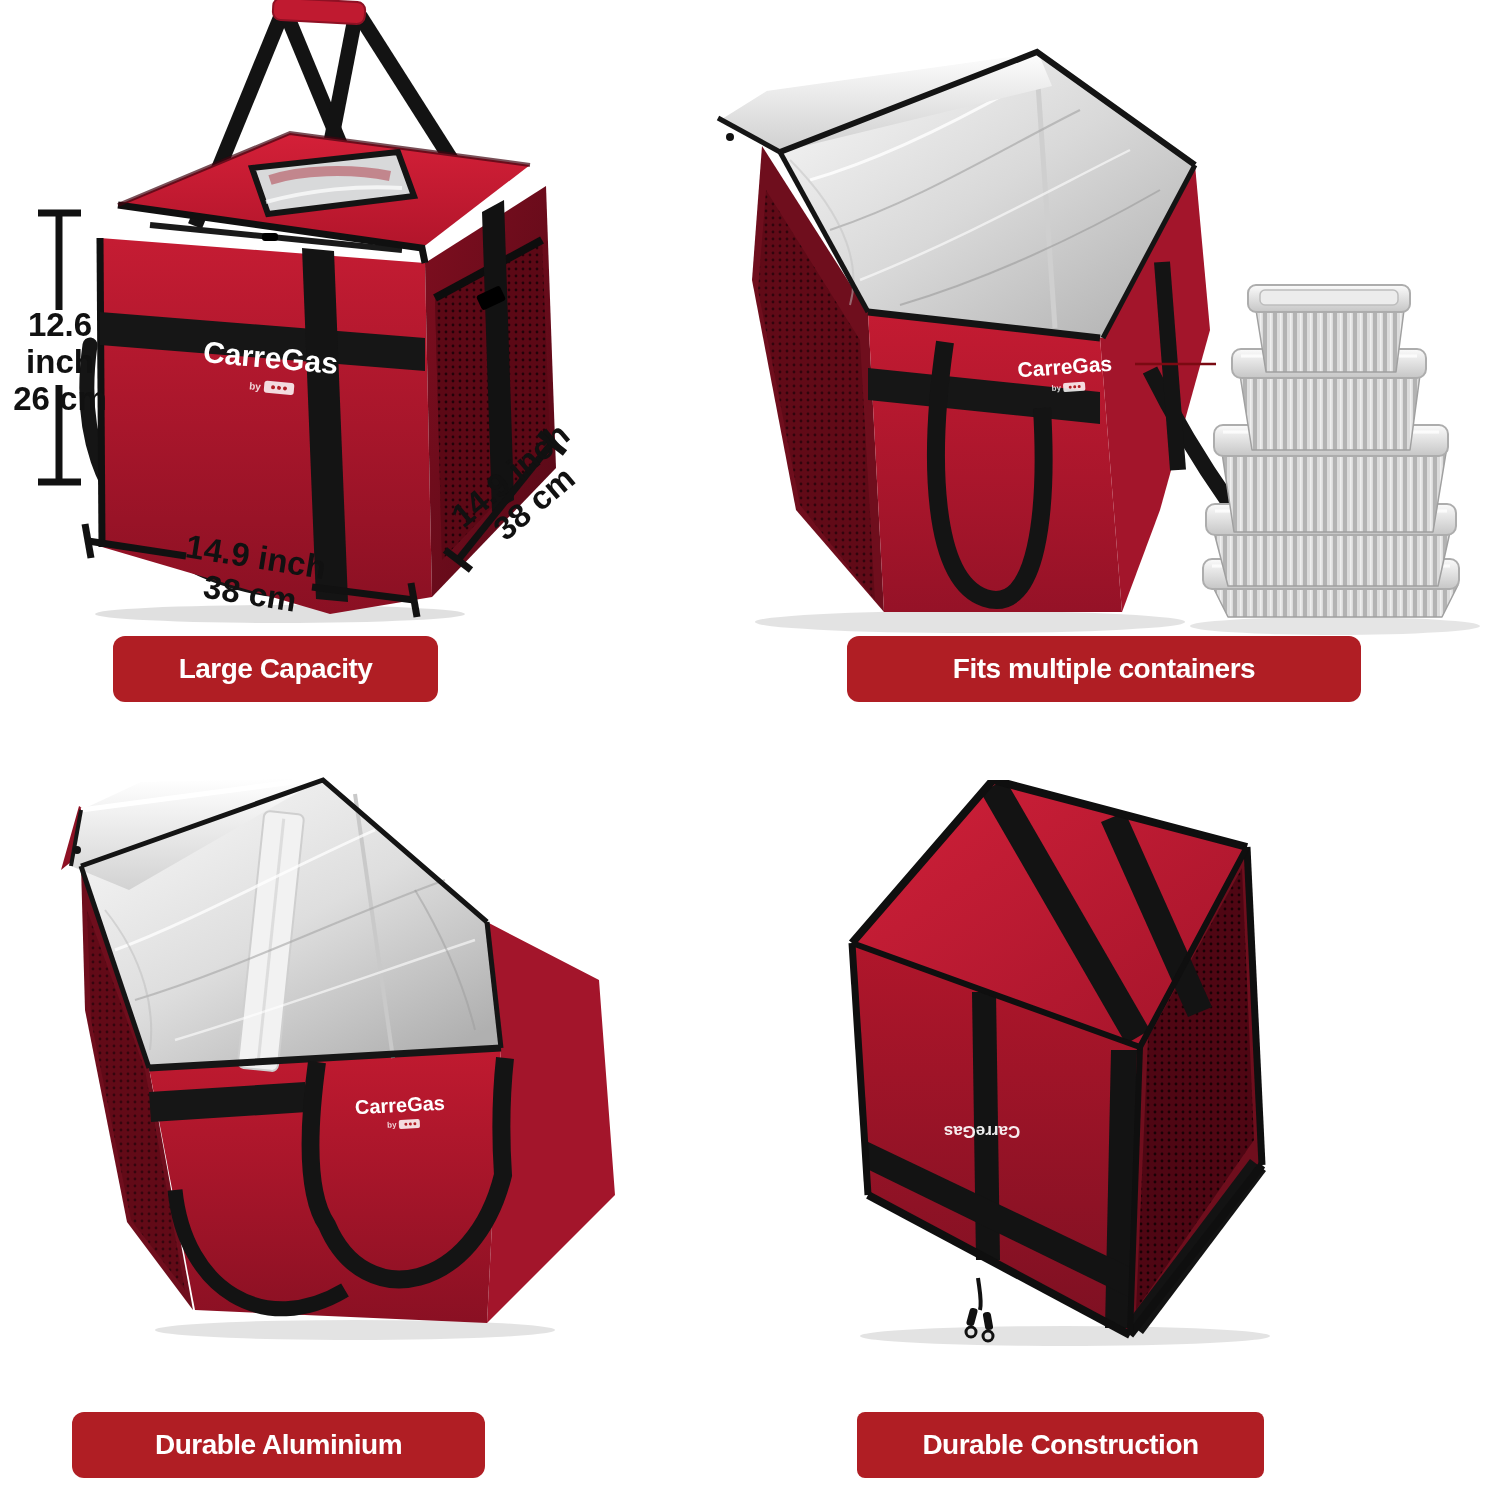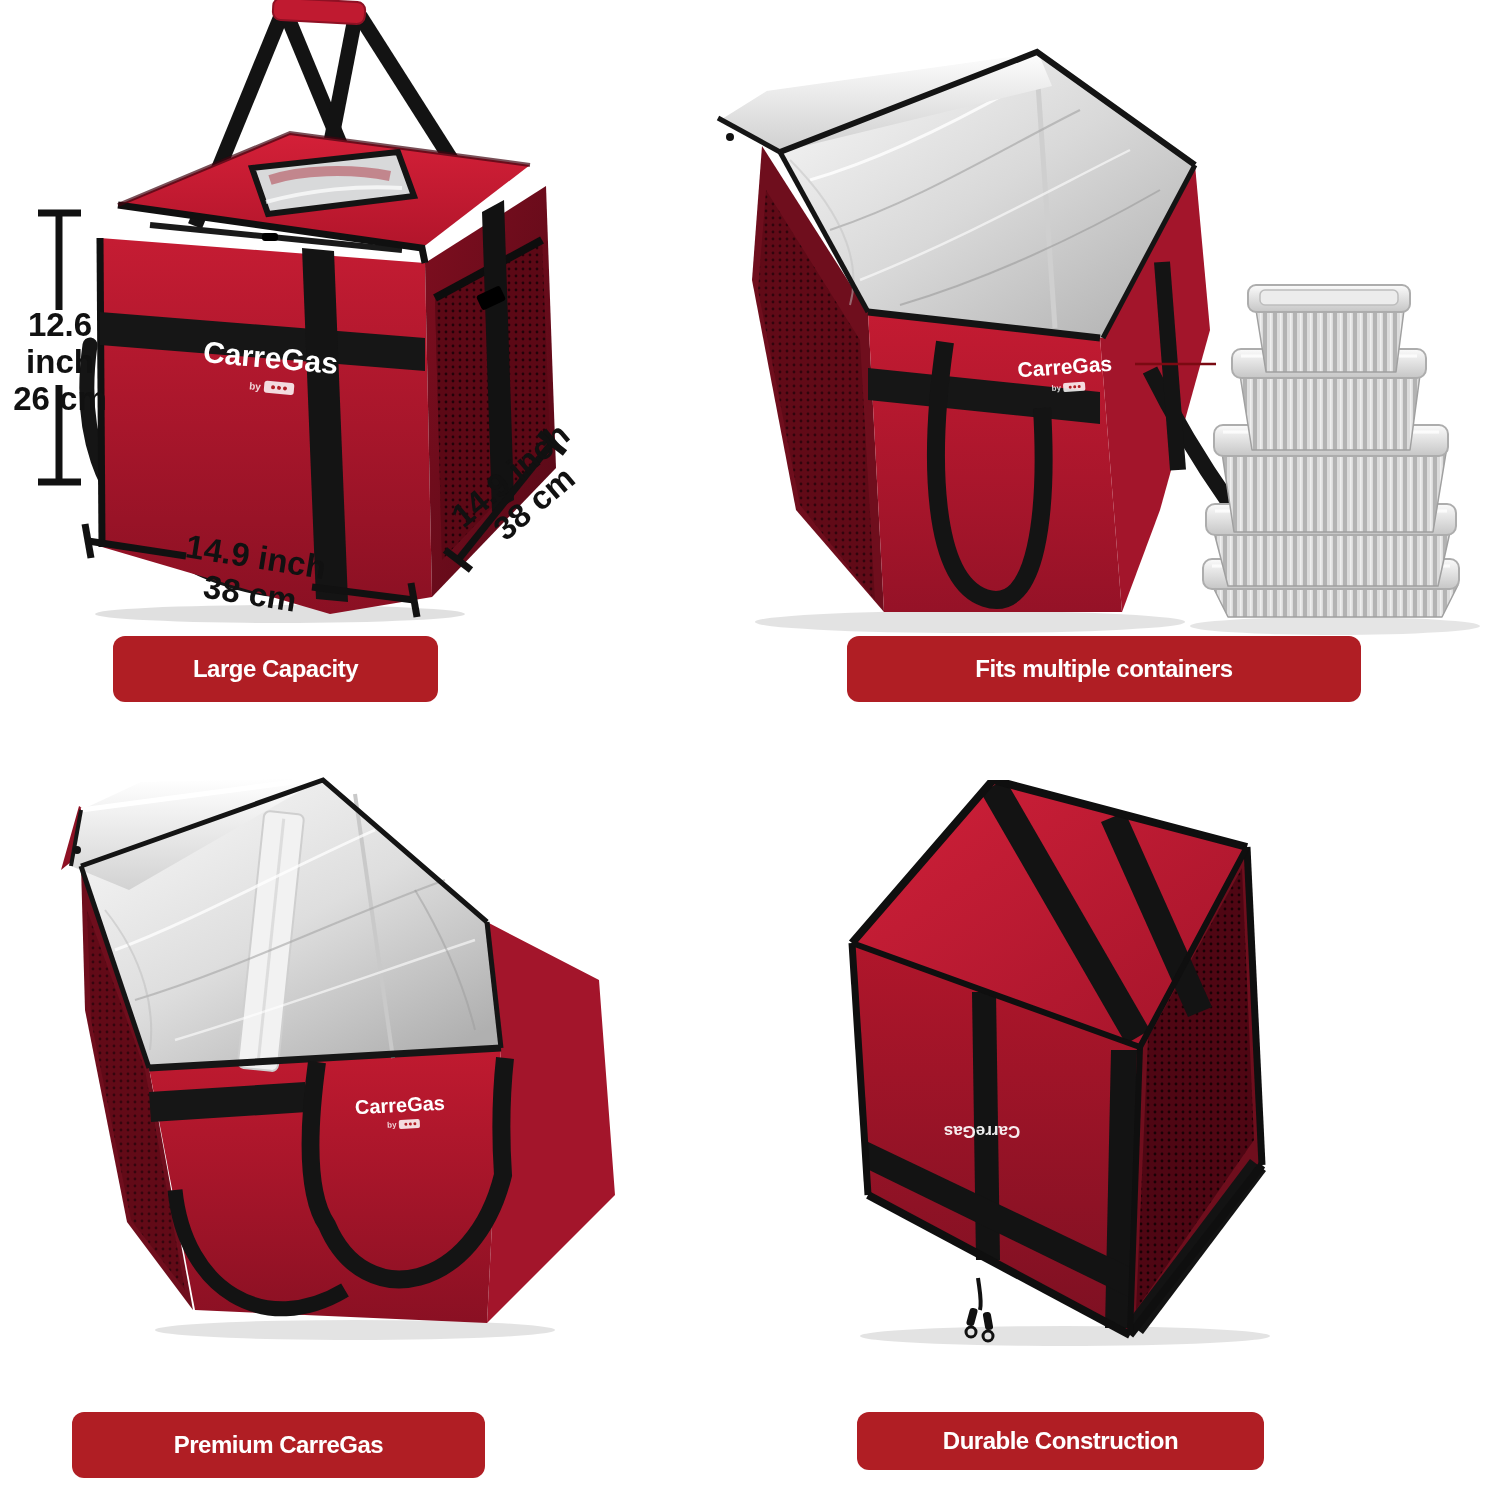--- a/index.html
+++ b/index.html
@@ -4,21 +4,21 @@
 <style>
   html,body{margin:0;padding:0;background:#fff;}
   #stage{
     position:relative;width:1500px;height:1485px;background:#fff;overflow:hidden;
     font-family:"Liberation Sans",sans-serif;
   }
   .panel{position:absolute;z-index:1;}
   .panel svg{display:block;}
   .banner{
     position:absolute;z-index:6;display:flex;align-items:center;justify-content:center;
-    background:var(--c-banner,#b01e24);color:#fff;font-weight:bold;font-size:24px;
+    background:var(--c-banner,#b01e24);color:#fff;font-weight:bold;font-size:28px;
     letter-spacing:-0.5px;border-radius:12px;white-space:nowrap;
   }
   .dim{
     position:absolute;z-index:5;color:var(--c-annotation_black,#111);
     font-weight:bold;font-size:33px;line-height:37px;text-align:center;
   }
   .dim span{display:block;}
   #dim-width{transform:rotate(9deg);transform-origin:center;}
   #dim-depth{transform:rotate(-40deg);transform-origin:center;}
   #overlay{position:absolute;left:0;top:0;z-index:4;pointer-events:none;}
@@ -362,16 +362,16 @@
     <g stroke="#111" stroke-width="7">
       <line x1="458" y1="560" x2="552" y2="443"></line>
       <line x1="445" y1="550" x2="471" y2="570"></line>
       <line x1="539" y1="433" x2="565" y2="453"></line>
     </g>
     <line x1="1135" y1="364" x2="1216" y2="364" stroke="#7a0a12" stroke-width="2.5"></line>
   </svg>
 
   <div class="banner" style="left:113px;top:636px;width:325px;height:66px;">Large Capacity</div>
   <div class="banner" style="left:847px;top:636px;width:514px;height:66px;">Fits multiple containers</div>
-  <div class="banner" style="left:72px;top:1412px;width:413px;height:66px;">Premium CarreGas</div>
-  <div class="banner" style="left:857px;top:1412px;width:407px;height:58px;">Durable Construction</div>
+  <div class="banner" style="left:72px;top:1412px;width:413px;height:66px;">Durable Aluminium</div>
+  <div class="banner" style="left:857px;top:1412px;width:407px;height:66px;border-radius:8px;">Durable Construction</div>
 
 </div>
 
 </body></html>

